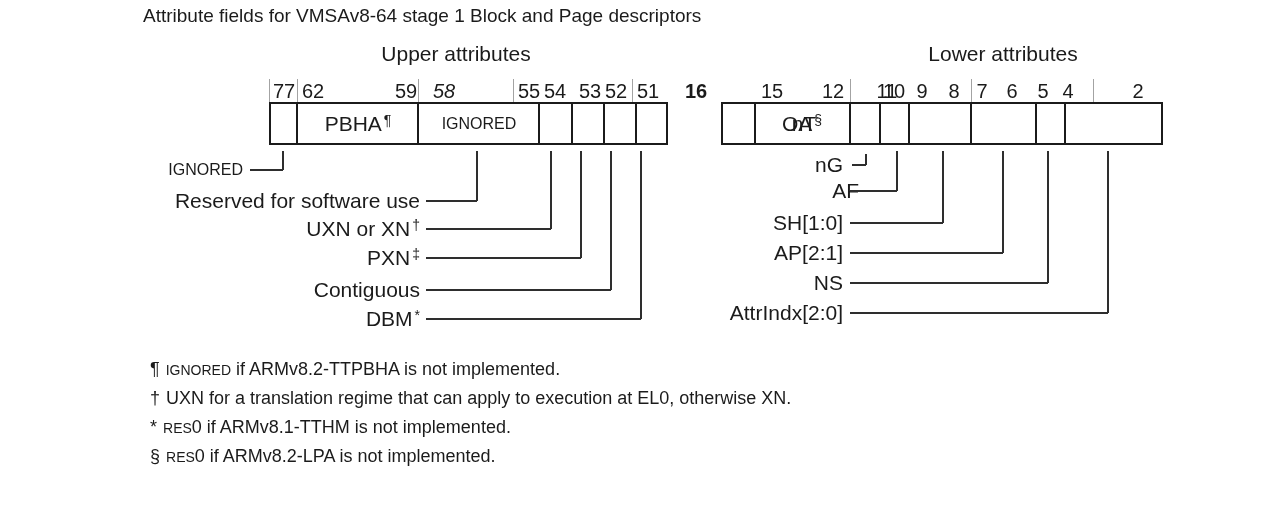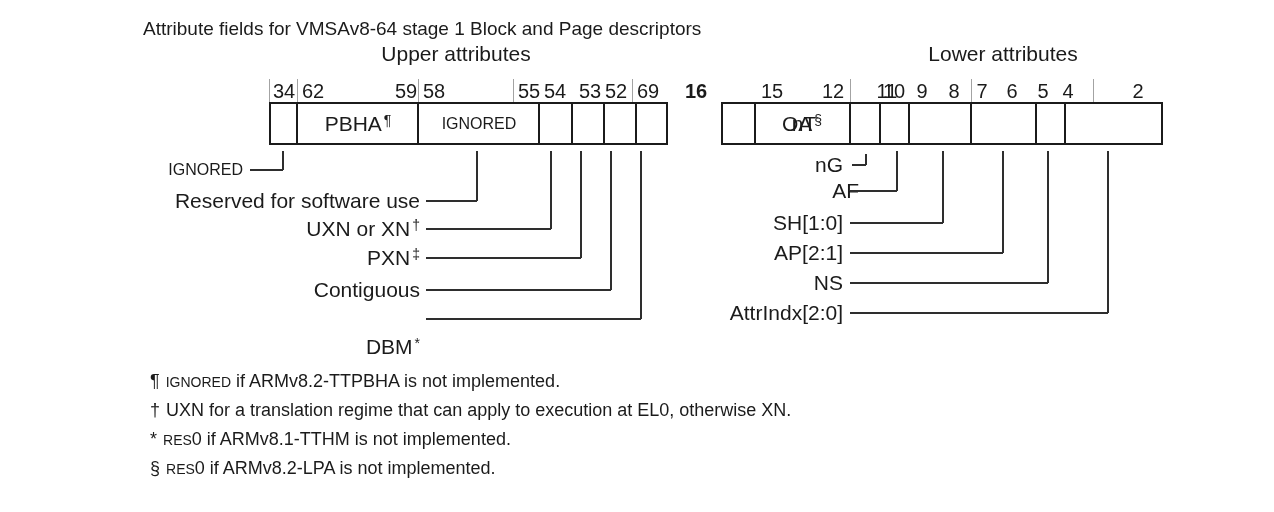--- a/index.html
+++ b/index.html
@@ -1,62 +1,62 @@
 <!DOCTYPE html>
 <html><head>
 <meta charset="utf-8">
 <style>
   html,body { margin:0; padding:0; background:#ffffff; }
   .canvas {
     position:relative; width:1274px; height:512px; background:#ffffff;
     font-family:"Liberation Sans","DejaVu Sans",sans-serif; color:#1b1b1b;
     overflow:hidden;
   }
-  .title { position:absolute; left:143px; top:18px; font-size:19px; white-space:nowrap;text-align:right; }
+  .title { position:absolute; left:143px; top:5px; font-size:19px; white-space:nowrap;text-align:right; }
   .hdr { position:absolute; top:42px; font-size:21px; transform:translateX(-50%); white-space:nowrap; }
   .hdr-upper { left:456px; }
   .hdr-lower { left:1003px; }
   .bitnum { position:absolute; top:81px; font-size:20px; line-height:20px; transform:translateX(-50%); white-space:nowrap; }
   .tick { position:absolute; top:79px; width:1px; height:24px; background:#a3a3a3; }
   .bitbox { position:absolute; top:102px; height:43px; box-sizing:border-box; border:2px solid #1b1b1b; background:#ffffff; }
   .divider { position:absolute; top:104px; height:39px; width:2px; background:#1b1b1b; }
   .cellText { position:absolute; top:124px; transform:translate(-50%,-50%); font-size:21px; white-space:nowrap; }
   .cellText.small { font-size:16px; }
   .callout-label { position:absolute; transform:translateY(-50%); font-size:21px; white-space:nowrap; }
   .callout-label.small { font-size:16px; }
   .sup { font-size:14px; position:relative; top:-6px; margin-left:2px; }
   .lineH { position:absolute; height:2px; background:#2e2e2e; }
   .lineV { position:absolute; width:2px; background:#2e2e2e; }
-  .footnotes { position:absolute; left:150px; top:355px; font-size:18px;margin-top:12px; }
+  .footnotes { position:absolute; left:150px; top:355px; font-size:18px; }
   .fnline { height:29px; line-height:29px; white-space:nowrap; }
   .fnmark { margin-right:6px; }
   .sc { font-size:14px; }
 </style>
 </head>
 <body>
 
 <div class="canvas">
   <div class="title">Attribute fields for VMSAv8-64 stage 1 Block and Page descriptors</div>
   <div class="hdr hdr-lower">Lower attributes</div>
   <div class="hdr hdr-upper">Upper attributes</div>
   <div id="diagram">
       <div class="tick" style="left: 269px;"></div>
       <div class="tick" style="left: 297px;"></div>
       <div class="tick" style="left: 418px;"></div>
       <div class="tick" style="left: 513px;"></div>
       <div class="tick" style="left: 632px;"></div>
-      <div class="bitnum" style="left: 284px;">34</div>
+      <div class="bitnum" style="left: 284px;">77</div>
       <div class="bitnum" style="left: 313px;">62</div>
       <div class="bitnum" style="left: 406px;">59</div>
-      <div class="bitnum" style="left: 434px;">58</div>
+      <div class="bitnum" style="left: 444px; font-style: italic;">58</div>
       <div class="bitnum" style="left: 529px;">55</div>
       <div class="bitnum" style="left: 555px;">54</div>
       <div class="bitnum" style="left: 590px;">53</div>
       <div class="bitnum" style="left: 616px; text-align: right;">52</div>
-      <div class="bitnum" style="left: 648px;">69</div>
+      <div class="bitnum" style="left: 648px;">51</div>
       <div class="bitbox" style="left: 269px; width: 399px;"></div>
       <div class="divider" style="left: 296px;"></div>
       <div class="divider" style="left: 417px;"></div>
       <div class="divider" style="left: 538px;"></div>
       <div class="divider" style="left: 571px;"></div>
       <div class="divider" style="left: 603px;"></div>
       <div class="divider" style="left: 635px;"></div>
       <div class="cellText" style="left: 358px;"><span>PBHA</span><span class="sup">¶</span></div>
       <div class="cellText small" style="left: 479px;"><span>IGNORED</span></div>
       <div class="callout-label small" style="right: 1031px; top: 170px;"><span>IGNORED</span></div>
@@ -67,21 +67,21 @@
       <div class="lineV" style="left: 476px; top: 151px; height: 50px;"></div>
       <div class="callout-label" style="right: 854px; top: 229px;"><span>UXN or XN</span><span class="sup">†</span></div>
       <div class="lineH" style="left: 426px; width: 125px; top: 228px;"></div>
       <div class="lineV" style="left: 550px; top: 151px; height: 78px;"></div>
       <div class="callout-label" style="right: 854px; top: 258px;"><span>PXN</span><span class="sup">‡</span></div>
       <div class="lineH" style="left: 426px; width: 155px; top: 257px;"></div>
       <div class="lineV" style="left: 580px; top: 151px; height: 107px;"></div>
       <div class="callout-label" style="right: 854px; top: 290px;"><span>Contiguous</span></div>
       <div class="lineH" style="left: 426px; width: 185px; top: 289px;"></div>
       <div class="lineV" style="left: 610px; top: 151px; height: 139px;"></div>
-      <div class="callout-label" style="right: 854px; top: 319px; margin-top: 28px;"><span>DBM</span><span class="sup">*</span></div>
+      <div class="callout-label" style="right: 854px; top: 319px;"><span>DBM</span><span class="sup">*</span></div>
       <div class="lineH" style="left: 426px; width: 215px; top: 318px;"></div>
       <div class="lineV" style="left: 640px; top: 151px; height: 168px;"></div>
       <div class="tick" style="left: 850px;"></div>
       <div class="tick" style="left: 971px;"></div>
       <div class="tick" style="left: 1093px;"></div>
       <div class="bitnum" style="left: 696px; font-weight: bold;">16</div>
       <div class="bitnum" style="left: 772px;">15</div>
       <div class="bitnum" style="left: 833px;">12</div>
       <div class="bitnum" style="left: 887px;">11</div>
       <div class="bitnum" style="left: 894px;">10</div>

